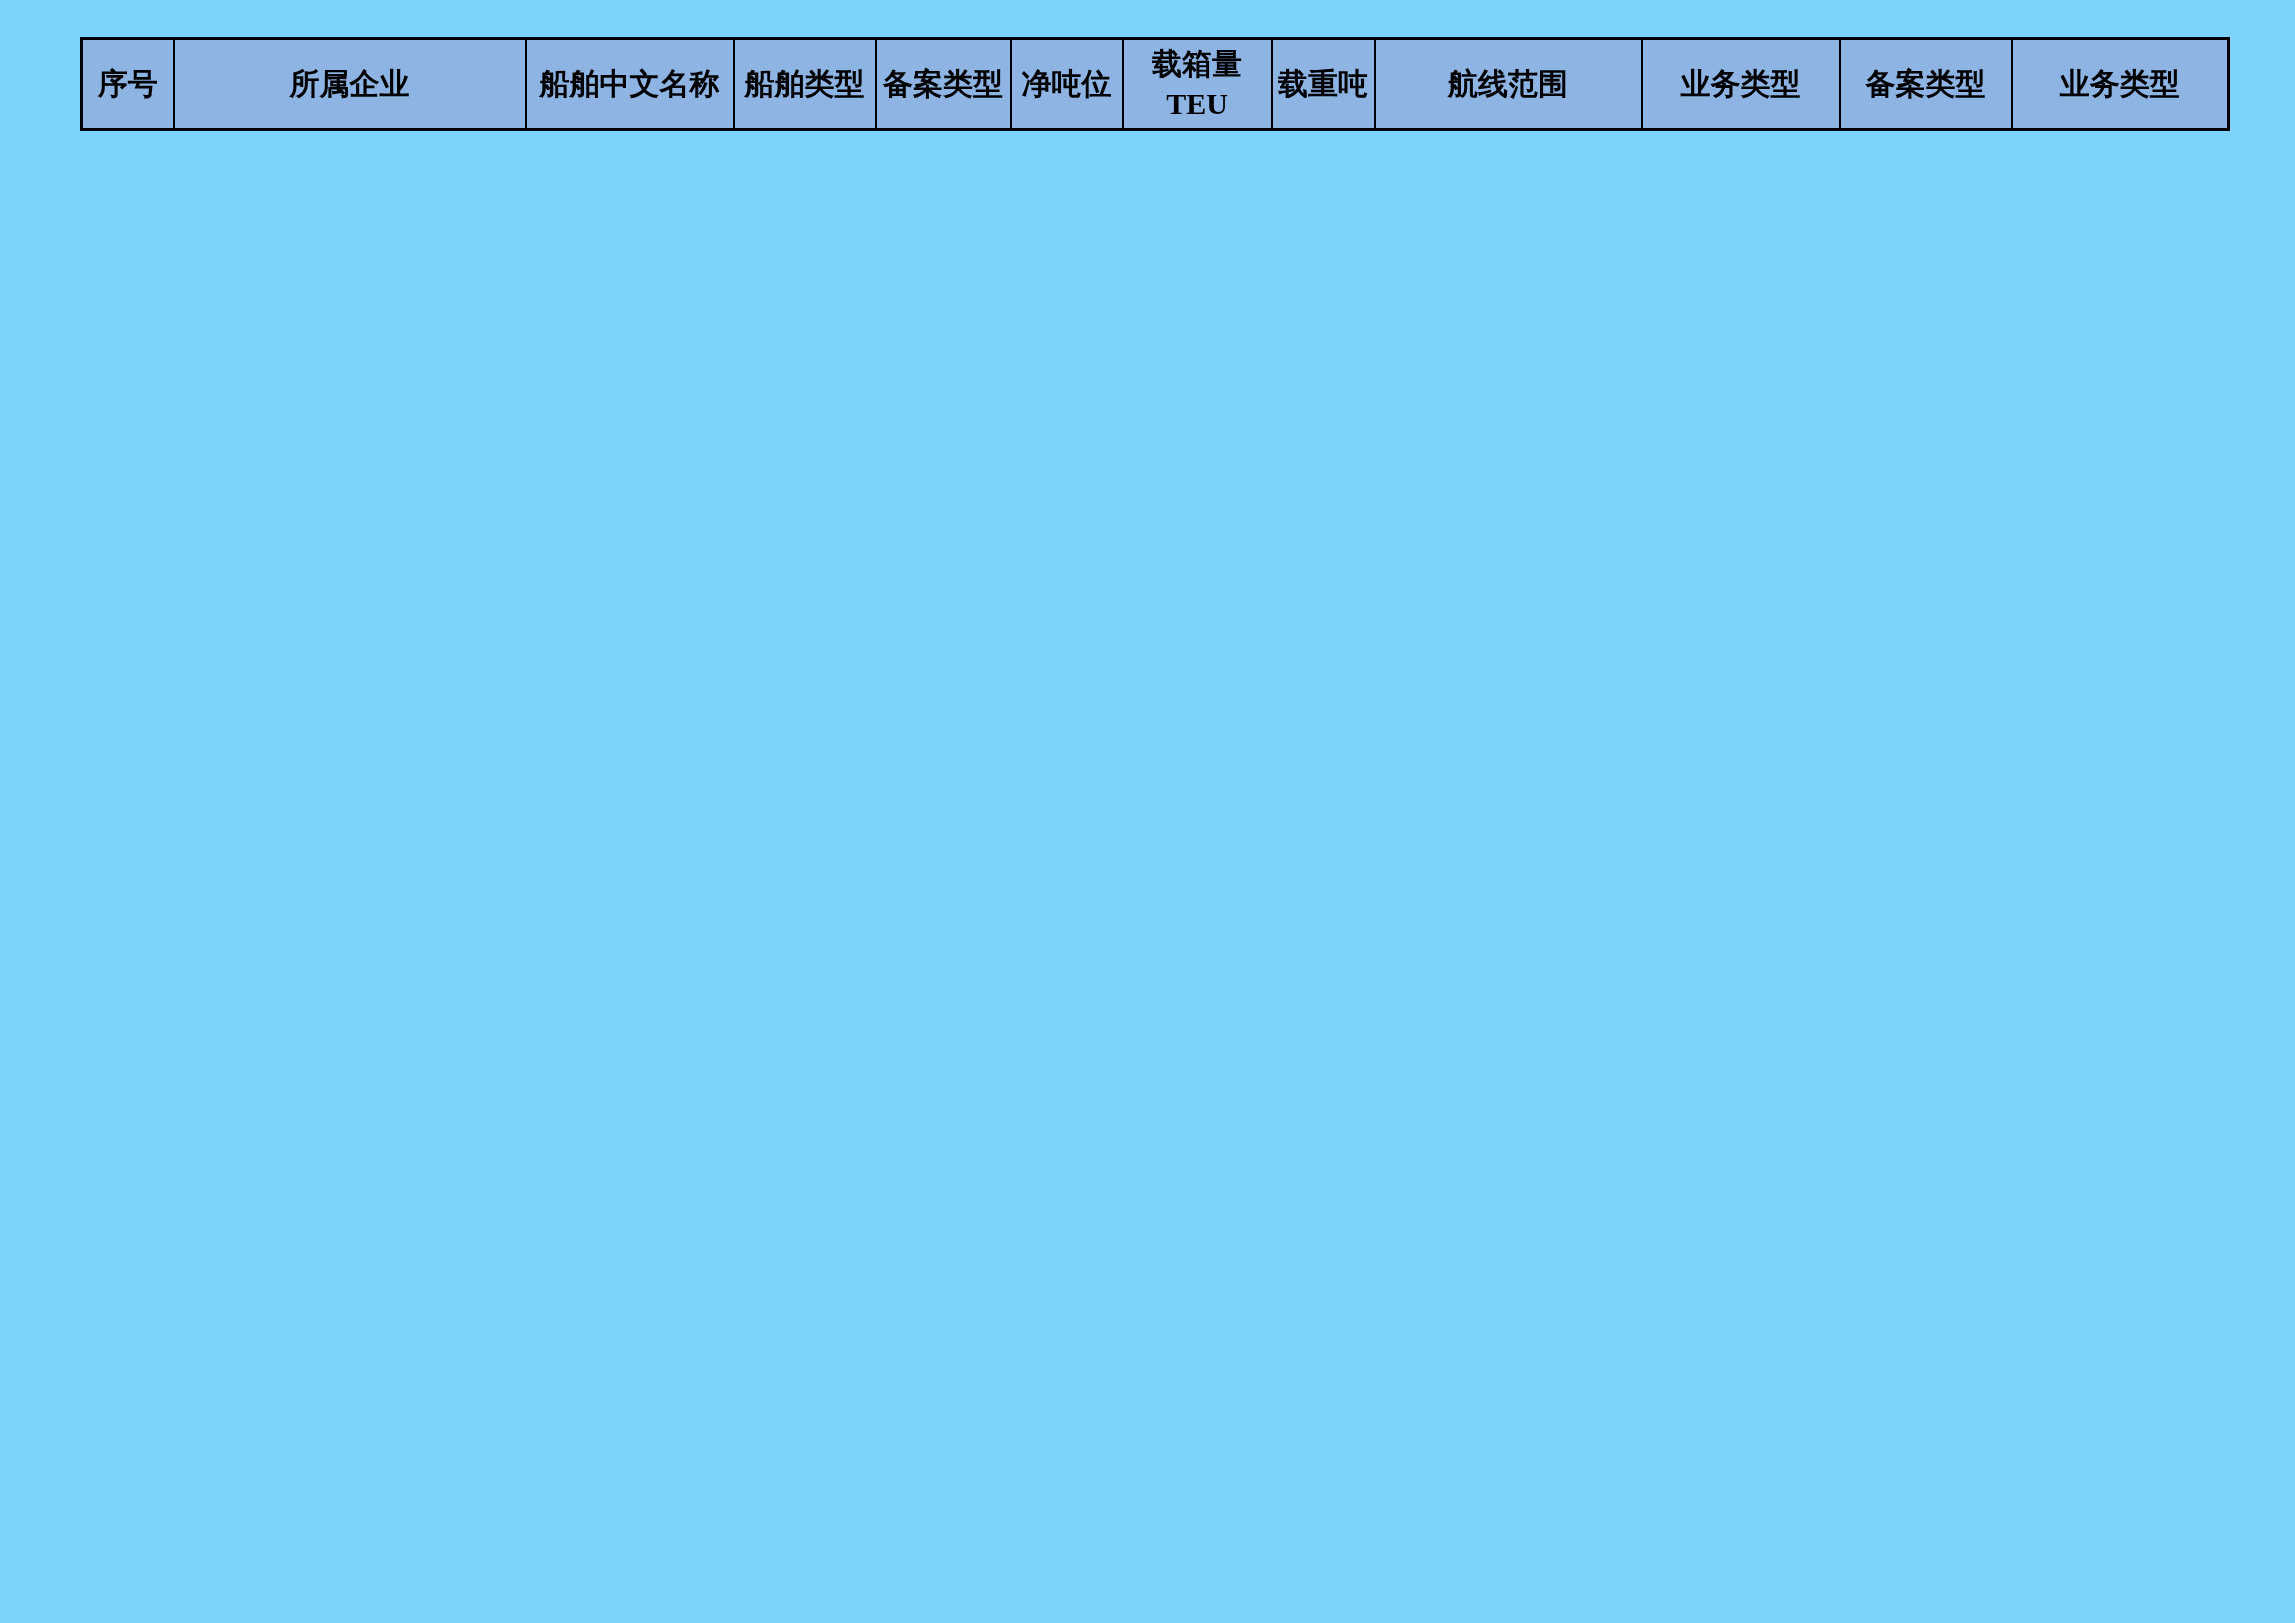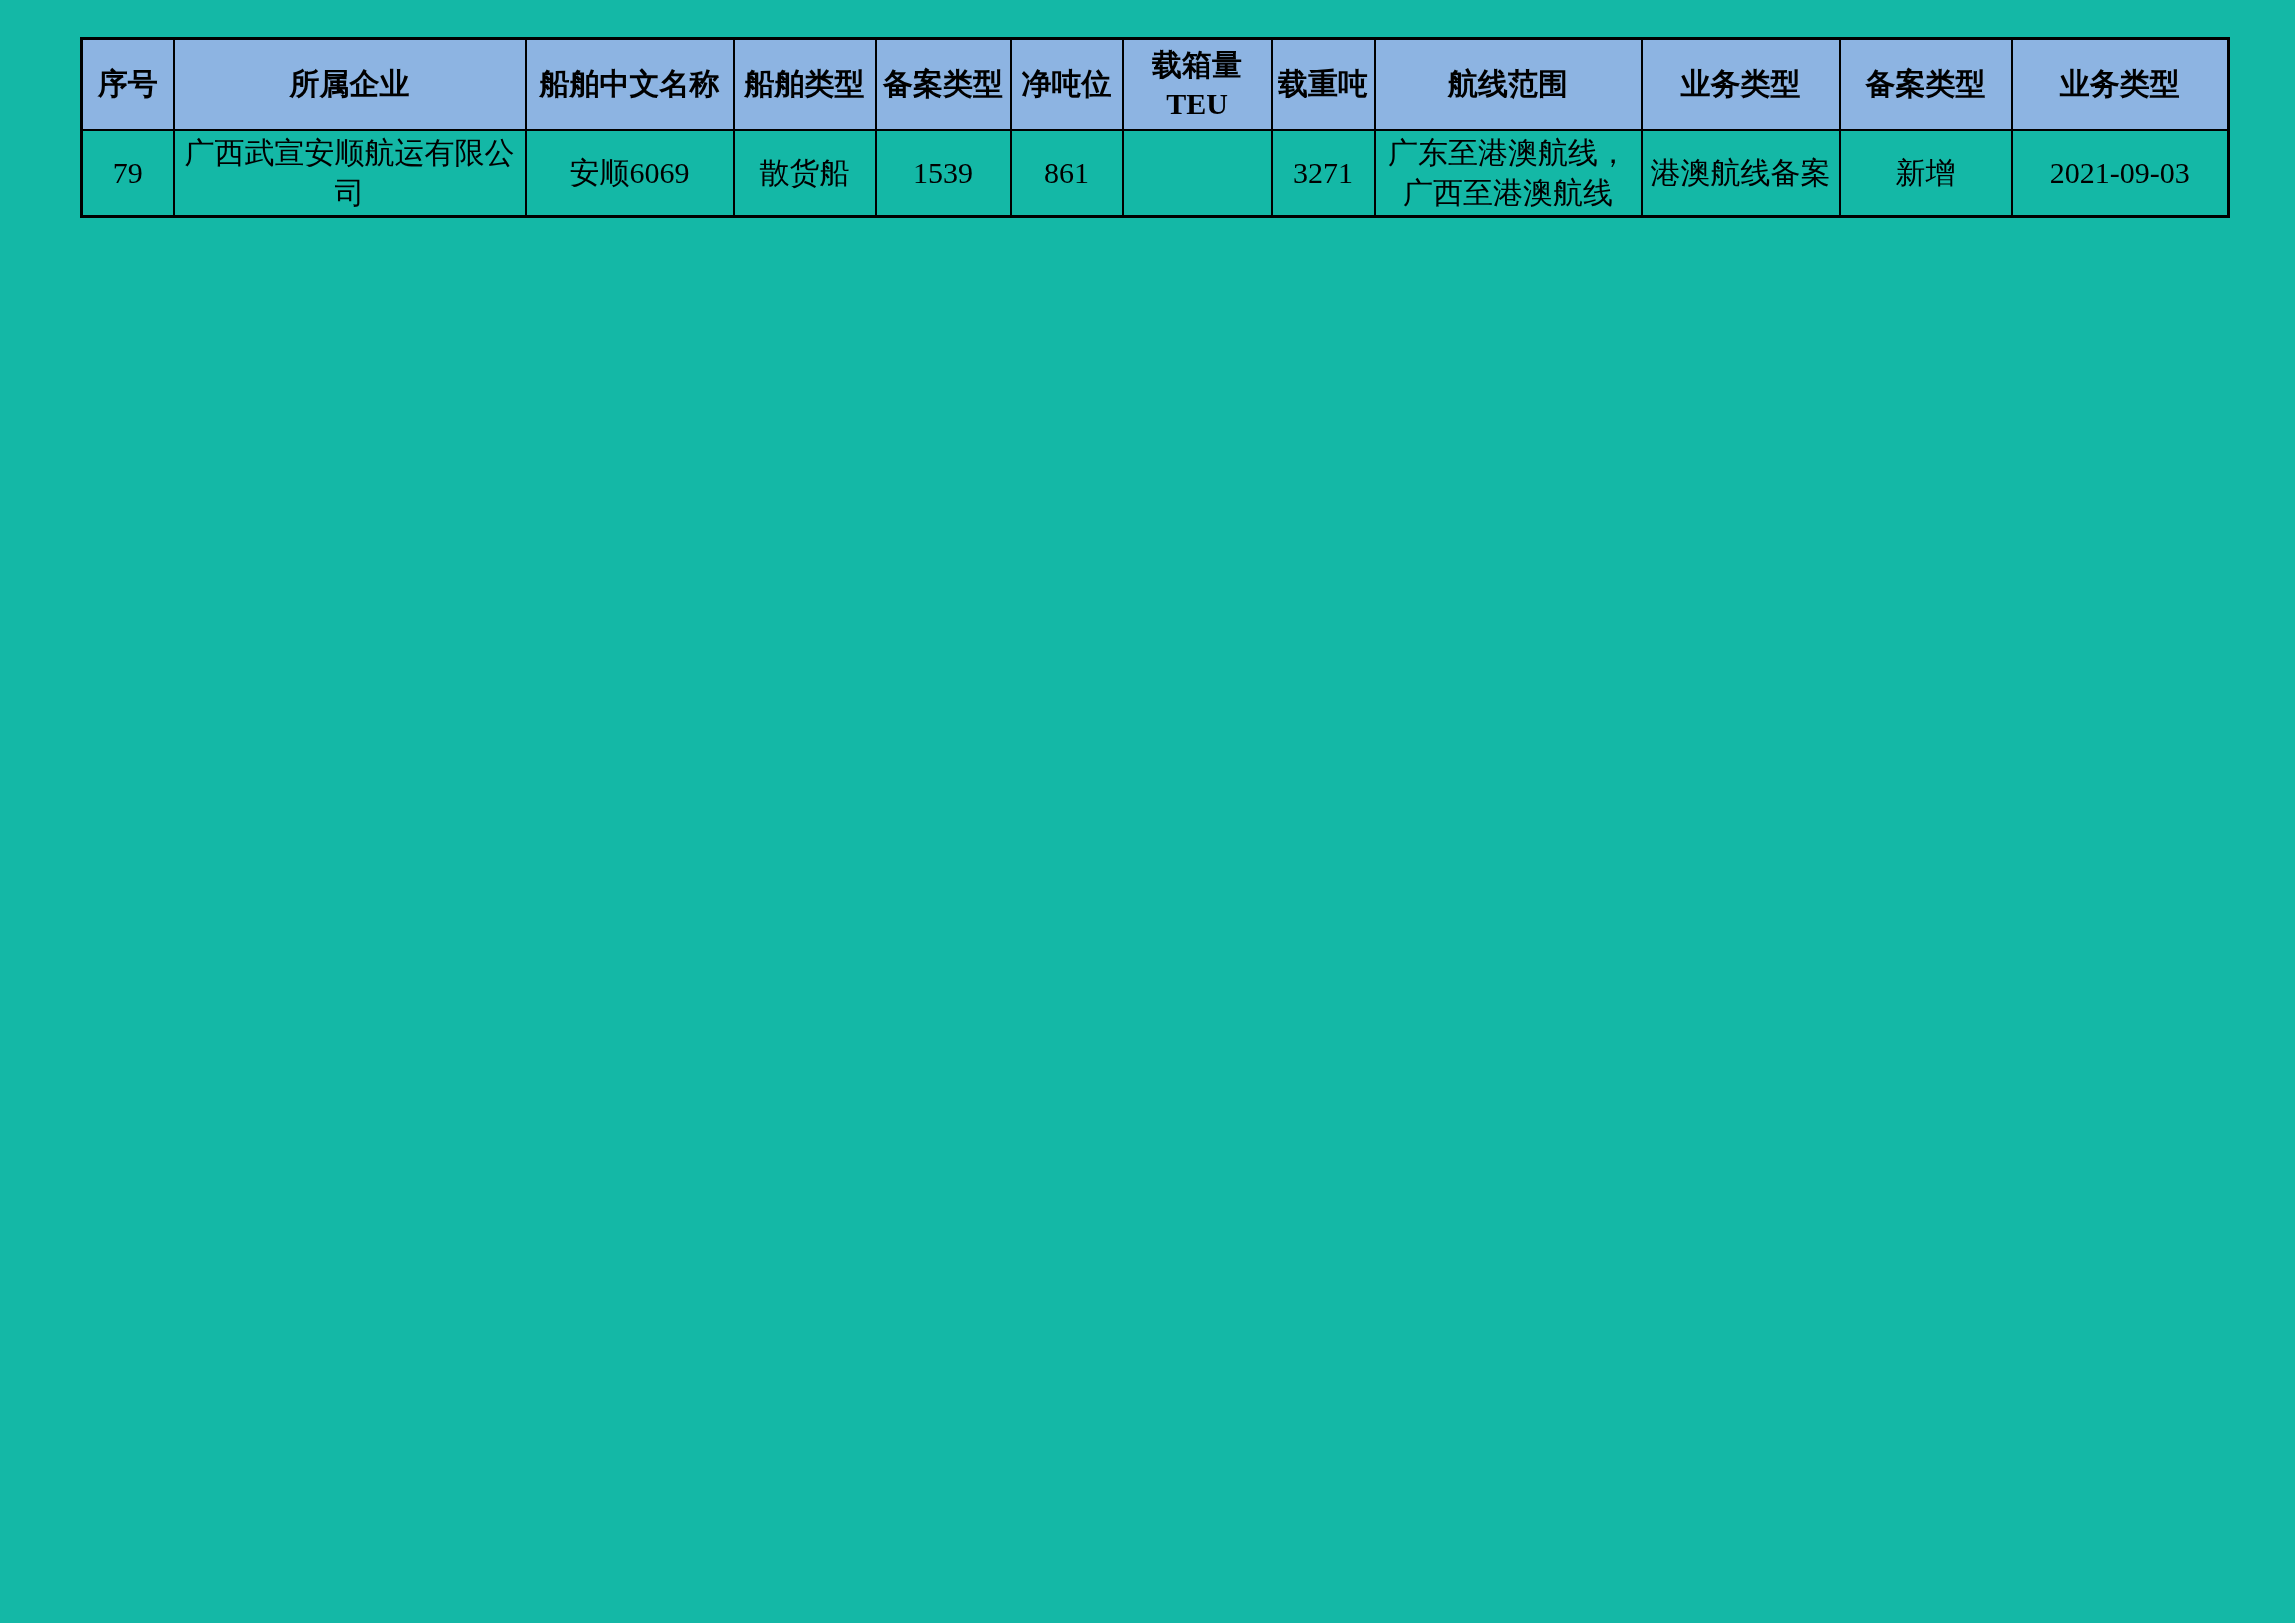--- a/index.html
+++ b/index.html
@@ -5,21 +5,21 @@
   :root { --header-bg: #8db4e2; --border-color: #000000; }
   * { box-sizing: border-box; }
   html, body {
     margin: 0; padding: 0;
     background: #ffffff;
   }
   .page {
     position: relative;
     width: 2295px;
     height: 1623px;
-    background: #14b8a6;
+    background: #7dd3fc;
     font-family: "Liberation Serif", "DejaVu Serif", serif;
     color: #000000;
     overflow: hidden;
   }
   table.registry {
     position: absolute;
     left: 80px;
     top: 37px;
     width: 2148px;
     border-collapse: collapse;
@@ -72,30 +72,16 @@
         <th>净吨位</th>
         <th>载箱量TEU</th>
         <th>载重吨</th>
         <th>航线范围</th>
         <th>业务类型</th>
         <th>备案类型</th>
         <th>业务类型</th>
       </tr>
     </thead>
     <tbody>
-      <tr class="row-79">
-        <td>79</td>
-        <td>广西武宣安顺航运有限公司</td>
-        <td>安顺6069</td>
-        <td>散货船</td>
-        <td>1539</td>
-        <td>861</td>
-        <td></td>
-        <td>3271</td>
-        <td>广东至港澳航线，广西至港澳航线</td>
-        <td>港澳航线备案</td>
-        <td>新增</td>
-        <td>2021-09-03</td>
-      </tr>
     </tbody>
   </table>
 </div>
 
 
 </body></html>

